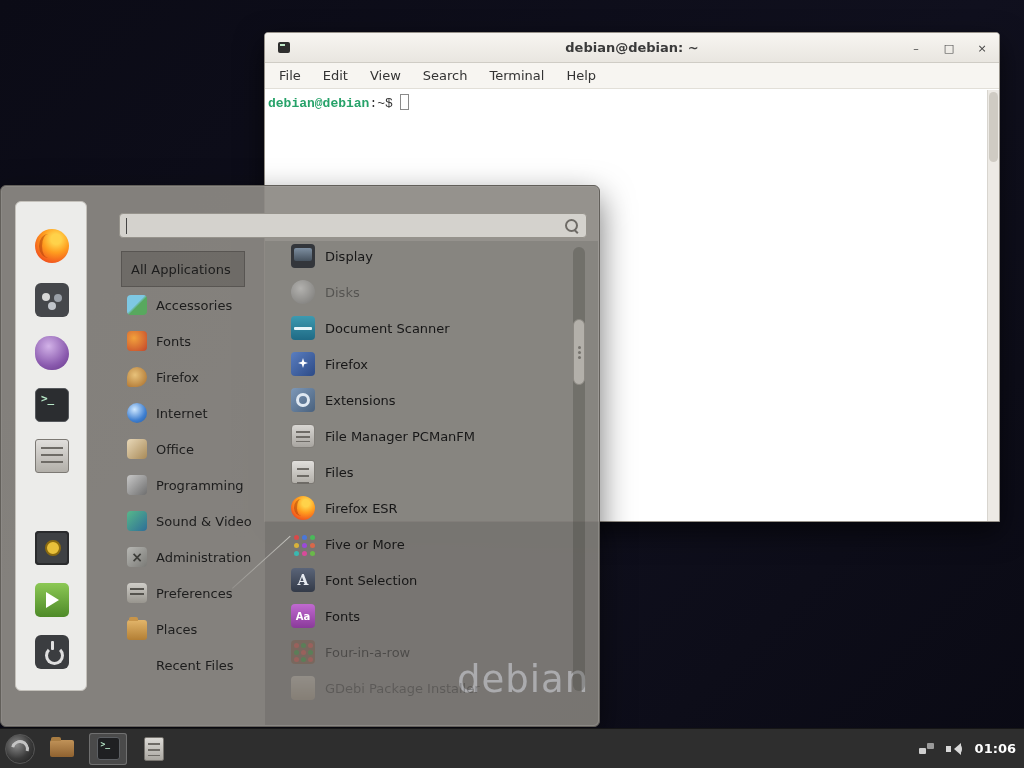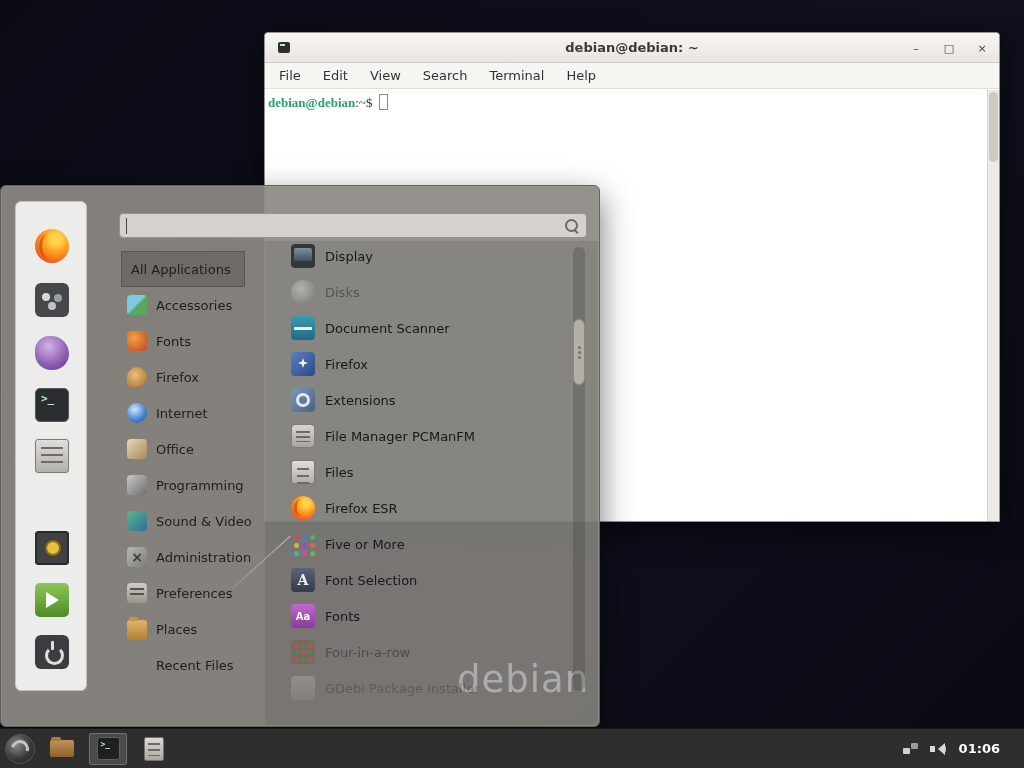--- a/index.html
+++ b/index.html
@@ -18,21 +18,21 @@
     border-radius:2px;}
   .title-glyph::after{content:"";position:absolute;left:2px;top:2px;width:5px;height:2px;background:#bfe8c8;}
   .win-title{position:absolute;left:0;right:0;top:0;height:30px;line-height:30px;text-align:center;
     font-size:13px;font-weight:bold;color:#3a3a3a;}
   .win-controls{position:absolute;right:10px;top:0;height:30px;display:flex;align-items:center;gap:19px;}
   .win-btn{font-size:11px;color:#454545;width:14px;text-align:center;cursor:default;}
   .menubar{height:26px;background:#f7f5f1;border-bottom:1px solid #e2dfd8;
     display:flex;align-items:center;padding-left:14px;}
   .menubar span{font-size:13px;color:#333;margin-right:22px;}
   .term-body{position:absolute;left:0;right:12px;top:57px;bottom:0;background:#fff;
-    padding:4px 2px 16px 3px;font-family:Liberation Serif, serif;font-size:13px;white-space:pre;}
+    padding:4px 2px 16px 3px;font-family:Liberation Mono, monospace;font-size:13px;white-space:pre;}
   .p-user{color:#26a269;font-weight:bold;}
   .p-rest{color:#333;}
   .term-cursor{display:inline-block;width:9px;height:16px;border:1px solid #8a8a8a;
     vertical-align:-3px;margin-left:7px;}
   .term-scroll{position:absolute;right:0;top:57px;bottom:0;width:12px;background:#edeae5;
     border-left:1px solid #d8d5cf;}
   .term-scroll .handle{position:absolute;left:1px;right:1px;top:2px;height:70px;background:#cfcbc3;border-radius:5px;}
 
   
   .menu{position:absolute;left:0;top:185px;width:600px;height:542px;
@@ -176,21 +176,21 @@
   .tb-folder::before{content:"";position:absolute;top:-3px;left:1px;width:10px;height:4px;
     background:#a87c42;border-radius:2px 2px 0 0;}
   .tb-terminal{position:relative;width:23px;height:23px;background:#1f2022;
     border:1px solid #5c5f63;border-radius:3px;}
   .tb-terminal::after{content:">_";position:absolute;left:3px;top:2px;color:#b8e8c8;
     font:bold 8px "DejaVu Sans Mono",monospace;}
   .tb-files{position:relative;width:20px;height:24px;background:linear-gradient(#dcdad6,#aaa7a1);
     border:1px solid #76736e;border-radius:2px;}
   .tb-files::after{content:"";position:absolute;left:3px;right:3px;top:5px;height:13px;
     background:repeating-linear-gradient(#6e6b66 0 2px,transparent 2px 6px);}
-  .tray{margin-left:auto;display:flex;align-items:center;gap:11px;padding-right:24px;}
+  .tray{margin-left:auto;display:flex;align-items:center;gap:11px;padding-right:8px;}
   .tray-network{position:relative;width:16px;height:14px;}
   .tray-network::before{content:"";position:absolute;left:0;top:6px;width:7px;height:6px;
     background:#cfcfcf;border-radius:1px;}
   .tray-network::after{content:"";position:absolute;left:8px;top:1px;width:7px;height:6px;
     background:#9a9a9a;border-radius:1px;}
   .tray-volume{position:relative;width:16px;height:14px;}
   .tray-volume::before{content:"";position:absolute;left:0;top:4px;width:5px;height:6px;background:#d8d8d8;}
   .tray-volume::after{content:"";position:absolute;left:2px;top:1px;width:0;height:0;
     border:6px solid transparent;border-right:7px solid #d8d8d8;}
   .tray-volume .wave{position:absolute;left:9px;top:2px;width:7px;height:10px;border:2px solid transparent;

